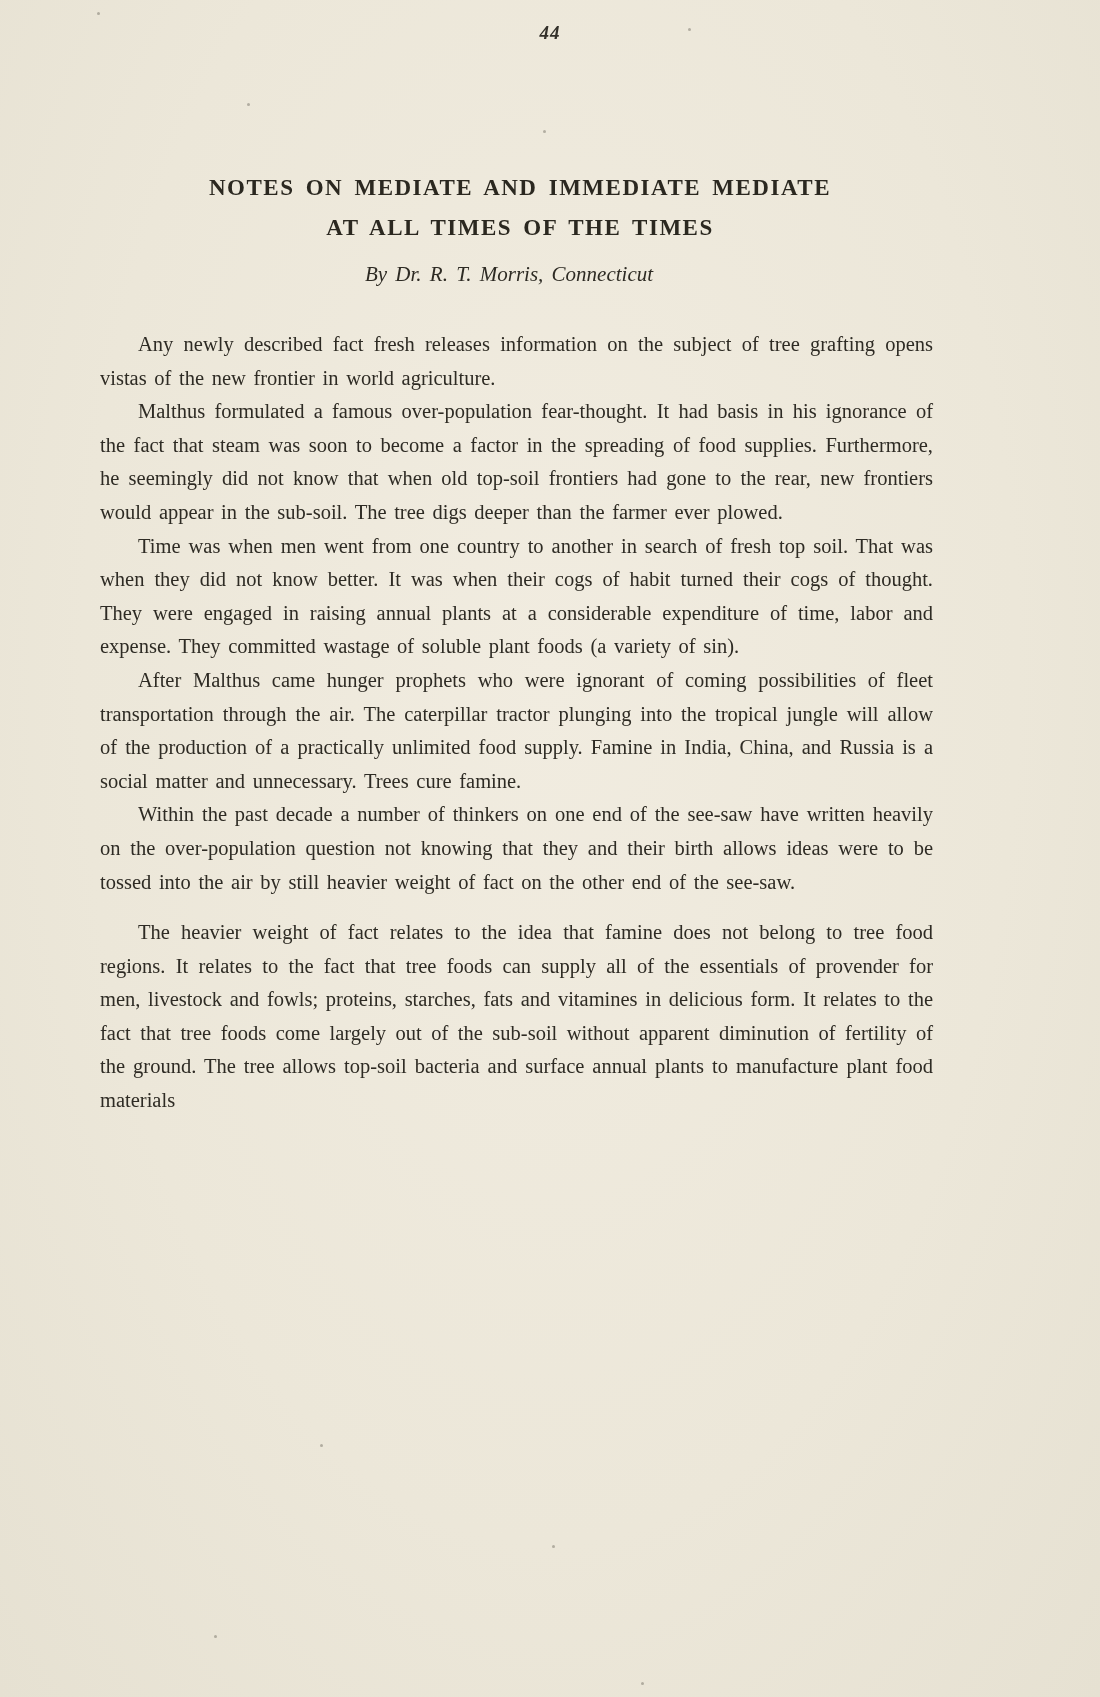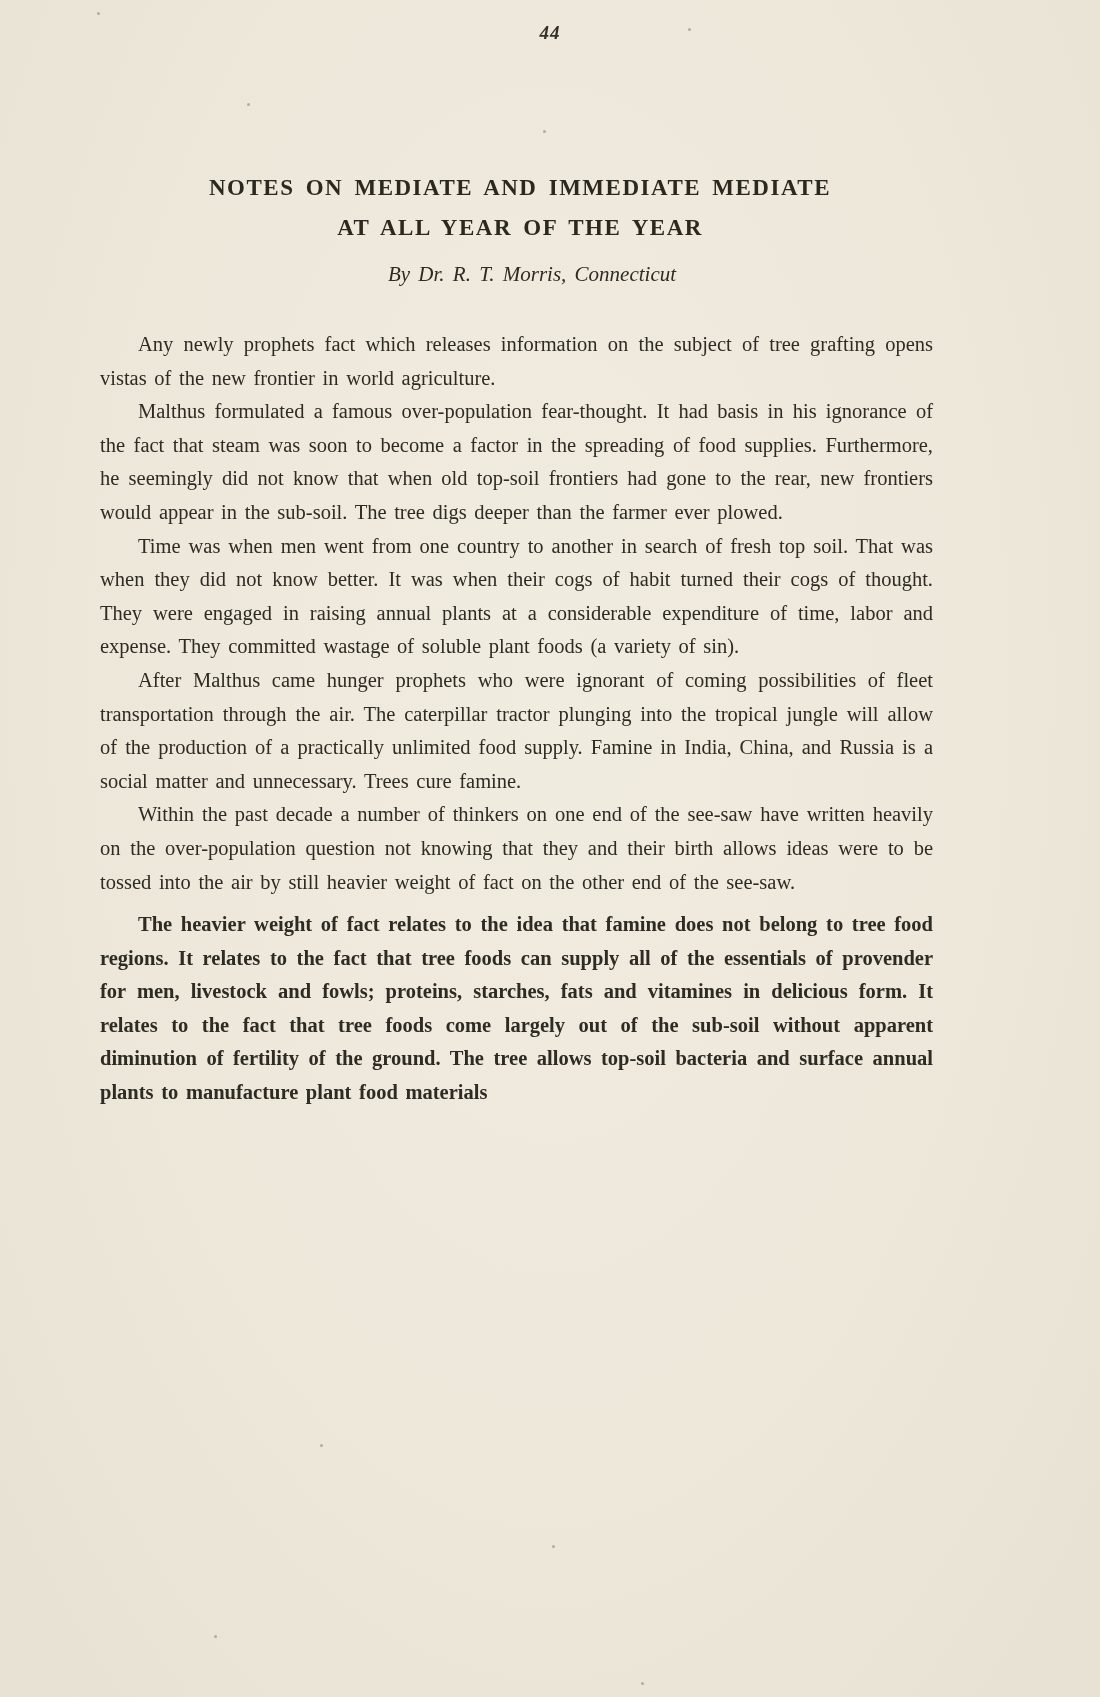--- a/index.html
+++ b/index.html
@@ -43,21 +43,21 @@
     font-size: 23px;
     font-weight: bold;
     letter-spacing: 1.5px;
     line-height: 40px;
     color: #2b2820;
     word-spacing: 4px;
   }
   .byline {
     position: absolute;
     top: 262px;
-    left: 112px;
+    left: 89px;
     width: 840px;
     text-align: center;
     font-style: italic;
     font-size: 21px;
     color: #2e2b24;
     word-spacing: 3px;
   }
   .body-text {
     position: absolute;
     top: 328px;
@@ -67,49 +67,48 @@
   .body-text p {
     margin: 0;
     font-size: 20.5px;
     line-height: 33.6px;
     text-align: justify;
     text-indent: 38px;
     word-spacing: 2.5px;
     color: #2e2b24;
   }
   .body-text p.gap-before {
-    margin-top: 9px;
-    font-weight: bold;
+    margin-top: 17px;
   }
   
   .speck {
     position: absolute;
     background: #6b675c;
     border-radius: 50%;
     width: 3px;
     height: 3px;
     opacity: 0.45;
   }
 </style>
 </head>
 <body>
 
 <div class="scan-page">
 
   <div class="page-number">44</div>
 
   <div class="title-block">
     <div class="title-line">NOTES ON MEDIATE AND IMMEDIATE MEDIATE</div>
-    <div class="title-line">AT ALL YEAR OF THE YEAR</div>
+    <div class="title-line">AT ALL TIMES OF THE TIMES</div>
   </div>
 
   <div class="byline">By Dr. R. T. Morris, Connecticut</div>
 
   <div class="body-text">
-    <p>Any newly prophets fact which releases information on the subject of tree grafting opens vistas of the new frontier in world agriculture.</p>
+    <p>Any newly described fact fresh releases information on the subject of tree grafting opens vistas of the new frontier in world agriculture.</p>
     <p>Malthus formulated a famous over-population fear-thought.  It had basis in his ignorance of the fact that steam was soon to become a factor in the spreading of food supplies.  Furthermore, he seemingly did not know that when old top-soil frontiers had gone to the rear, new frontiers would appear in the sub-soil.  The tree digs deeper than the farmer ever plowed.</p>
     <p>Time was when men went from one country to another in search of fresh top soil.  That was when they did not know better.  It was when their cogs of habit turned their cogs of thought.  They were engaged in raising annual plants at a considerable expenditure of time, labor and expense.  They committed wastage of soluble plant foods (a variety of sin).</p>
     <p>After Malthus came hunger prophets who were ignorant of coming possibilities of fleet transportation through the air.  The caterpillar tractor plunging into the tropical jungle will allow of the production of a practically unlimited food supply.  Famine in India, China, and Russia is a social matter and unnecessary.  Trees cure famine.</p>
     <p>Within the past decade a number of thinkers on one end of the see-saw have written heavily on the over-population question not knowing that they and their birth allows ideas were to be tossed into the air by still heavier weight of fact on the other end of the see-saw.</p>
     <p class="gap-before">The heavier weight of fact relates to the idea that famine does not belong to tree food regions.  It relates to the fact that tree foods can supply all of the essentials of provender for men, livestock and fowls; proteins, starches, fats and vitamines in delicious form.  It relates to the fact that tree foods come largely out of the sub-soil without apparent diminution of fertility of the ground.  The tree allows top-soil bacteria and surface annual plants to manufacture plant food materials</p>
   </div>
 
   <span class="speck" style="top:12px; left:97px;"></span>
   <span class="speck" style="top:28px; left:688px;"></span>
   <span class="speck" style="top:103px;left:247px;"></span>

